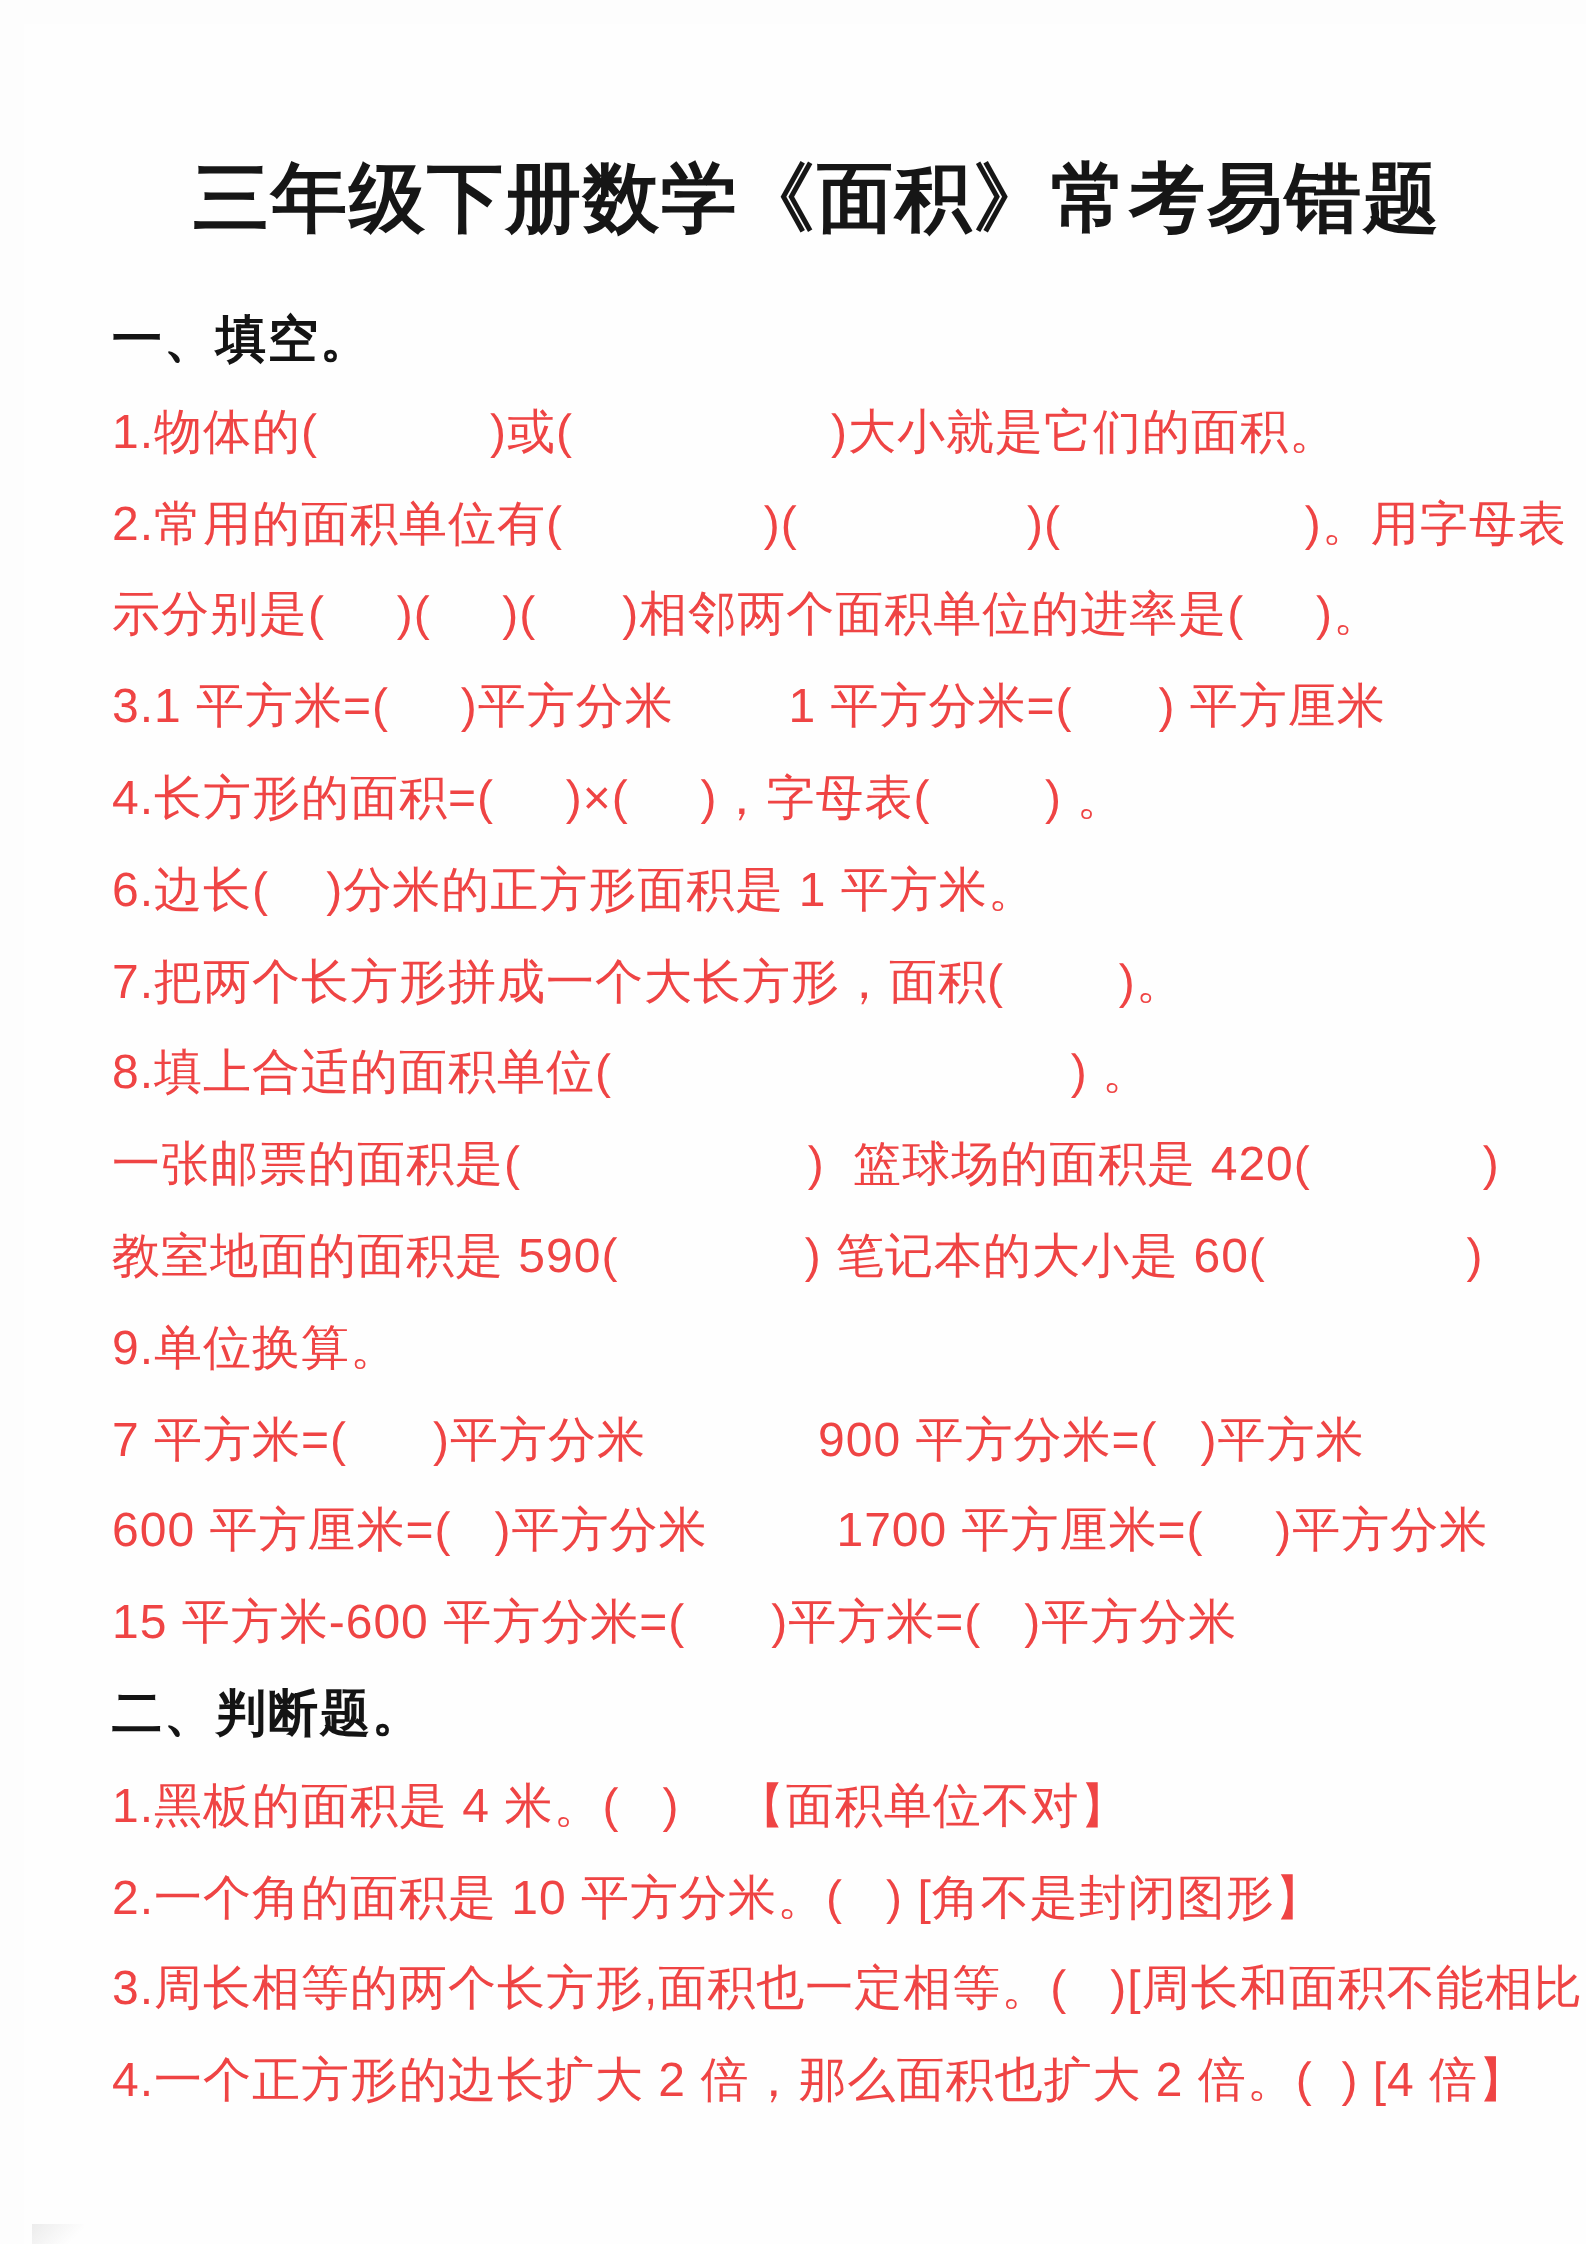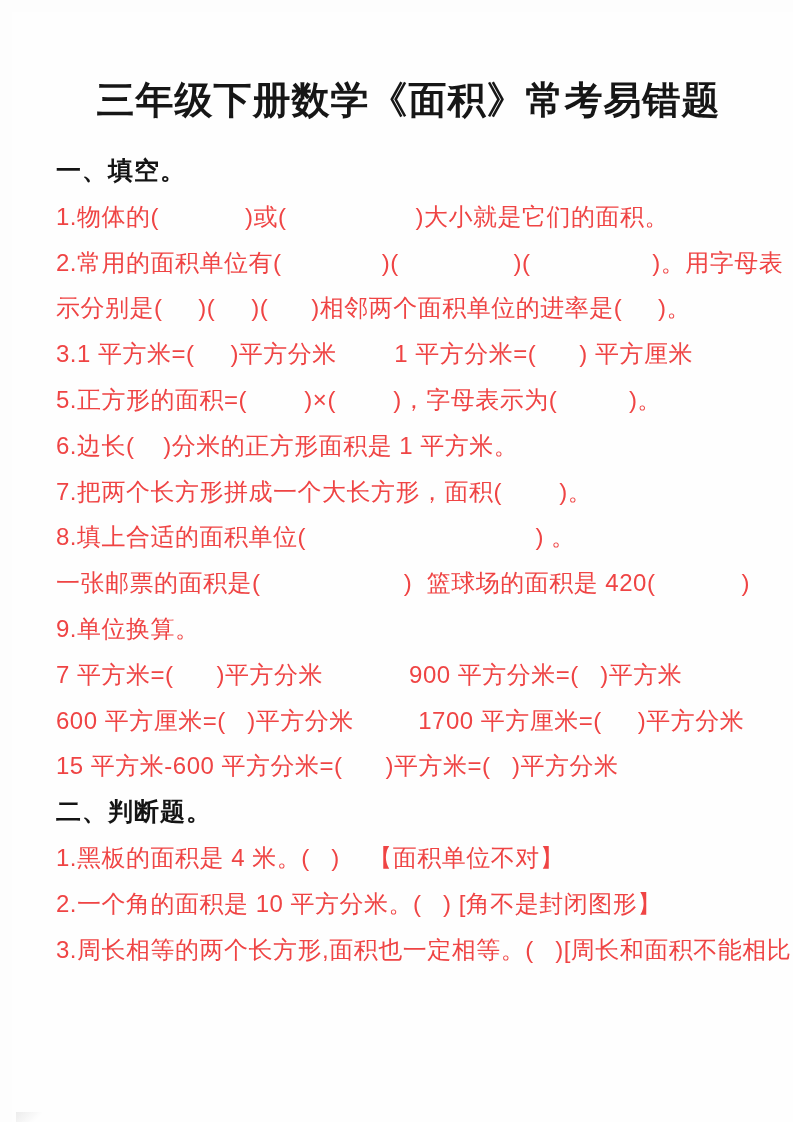--- a/index.html
+++ b/index.html
@@ -73,34 +73,36 @@
   <div class="title">三年级下册数学《面积》常考易错题</div>
 
   <div class="content">
 
     <div class="heading">一、填空。</div>
 
     <div class="line">1.物体的(            )或(                  )大小就是它们的面积。</div>
     <div class="line">2.常用的面积单位有(              )(                )(                 )。用字母表</div>
     <div class="line">示分别是(     )(     )(      )相邻两个面积单位的进率是(     )。</div>
     <div class="line">3.1 平方米=(     )平方分米        1 平方分米=(      ) 平方厘米</div>
-    <div class="line">5.正方形的面积=(        )×(        )，字母表示为(          )。</div>
+    <div class="line">4.长方形的面积=(     )×(     )，字母表(        ) 。</div>
     <div class="line">6.边长(    )分米的正方形面积是 1 平方米。</div>
     <div class="line">7.把两个长方形拼成一个大长方形，面积(        )。</div>
     <div class="line">8.填上合适的面积单位(                                ) 。</div>
     <div class="line">一张邮票的面积是(                    )  篮球场的面积是 420(            )</div>
+    <div class="line">教室地面的面积是 590(             ) 笔记本的大小是 60(              )</div>
     <div class="line">9.单位换算。</div>
     <div class="line">7 平方米=(      )平方分米            900 平方分米=(   )平方米</div>
     <div class="line">600 平方厘米=(   )平方分米         1700 平方厘米=(     )平方分米</div>
     <div class="line">15 平方米-600 平方分米=(      )平方米=(   )平方分米</div>
 
     <div class="heading">二、判断题。</div>
 
     <div class="line">1.黑板的面积是 4 米。(   )    【面积单位不对】</div>
     <div class="line">2.一个角的面积是 10 平方分米。(   ) [角不是封闭图形】</div>
     <div class="line">3.周长相等的两个长方形,面积也一定相等。(   )[周长和面积不能相比】</div>
+    <div class="line">4.一个正方形的边长扩大 2 倍，那么面积也扩大 2 倍。(  ) [4 倍】</div>
 
   </div>
 
   <div class="corner-shadow"></div>
   <div class="bottom-edge"></div>
 
 </div>
 
 </body></html>

